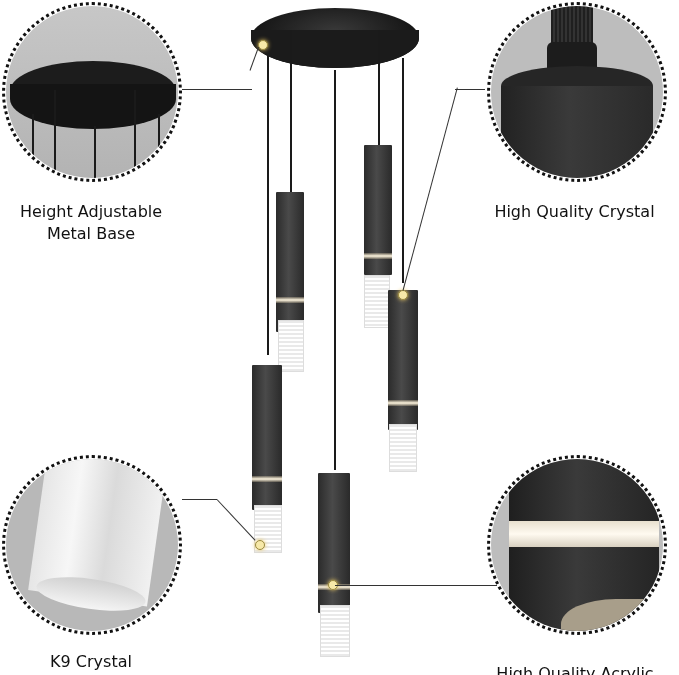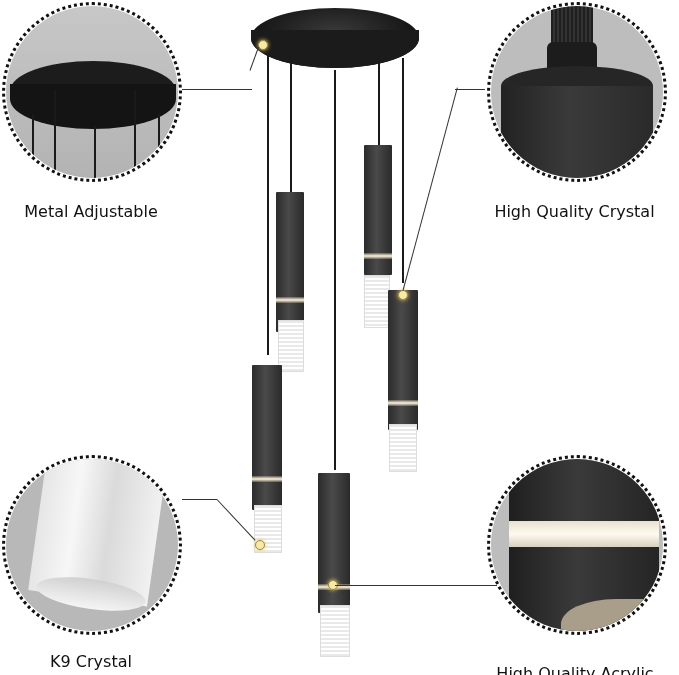--- a/index.html
+++ b/index.html
@@ -86,21 +86,22 @@
 </div>
 
 <div class="ring" style="left:487px;top:455px;"></div>
 <div class="circle" style="left:491px;top:459px;background:#bdbdbd;">
   <div class="abs" style="left:18px;top:0;width:150px;height:172px;background:linear-gradient(90deg,#1f1f1f,#3a3a3a 45%,#252525);"></div>
   <div class="abs" style="left:18px;top:62px;width:150px;height:26px;background:linear-gradient(180deg,#e8e0cf,#fffaf0 50%,#d8d0c0);"></div>
   <div class="abs" style="left:70px;top:140px;width:110px;height:50px;border-radius:50% 0 0 0;background:#a89e8a;"></div>
 </div>
 
 <div class="label" style="left:0;top:201px;width:182px;">
-  <div>Metal Adjustable</div>
+  <div>Height Adjustable</div>
+  <div>Metal Base</div>
 </div>
 <div class="label" style="left:470px;top:201px;width:209px;">
   <span>High Quality Crystal</span>
 </div>
 <div class="label" style="left:0;top:651px;width:182px;">
   <span>K9 Crystal</span>
 </div>
 <div class="label" style="left:480px;top:651px;width:190px;margin-top:12px;">
   <span>High Quality Acrylic</span>
 </div>

